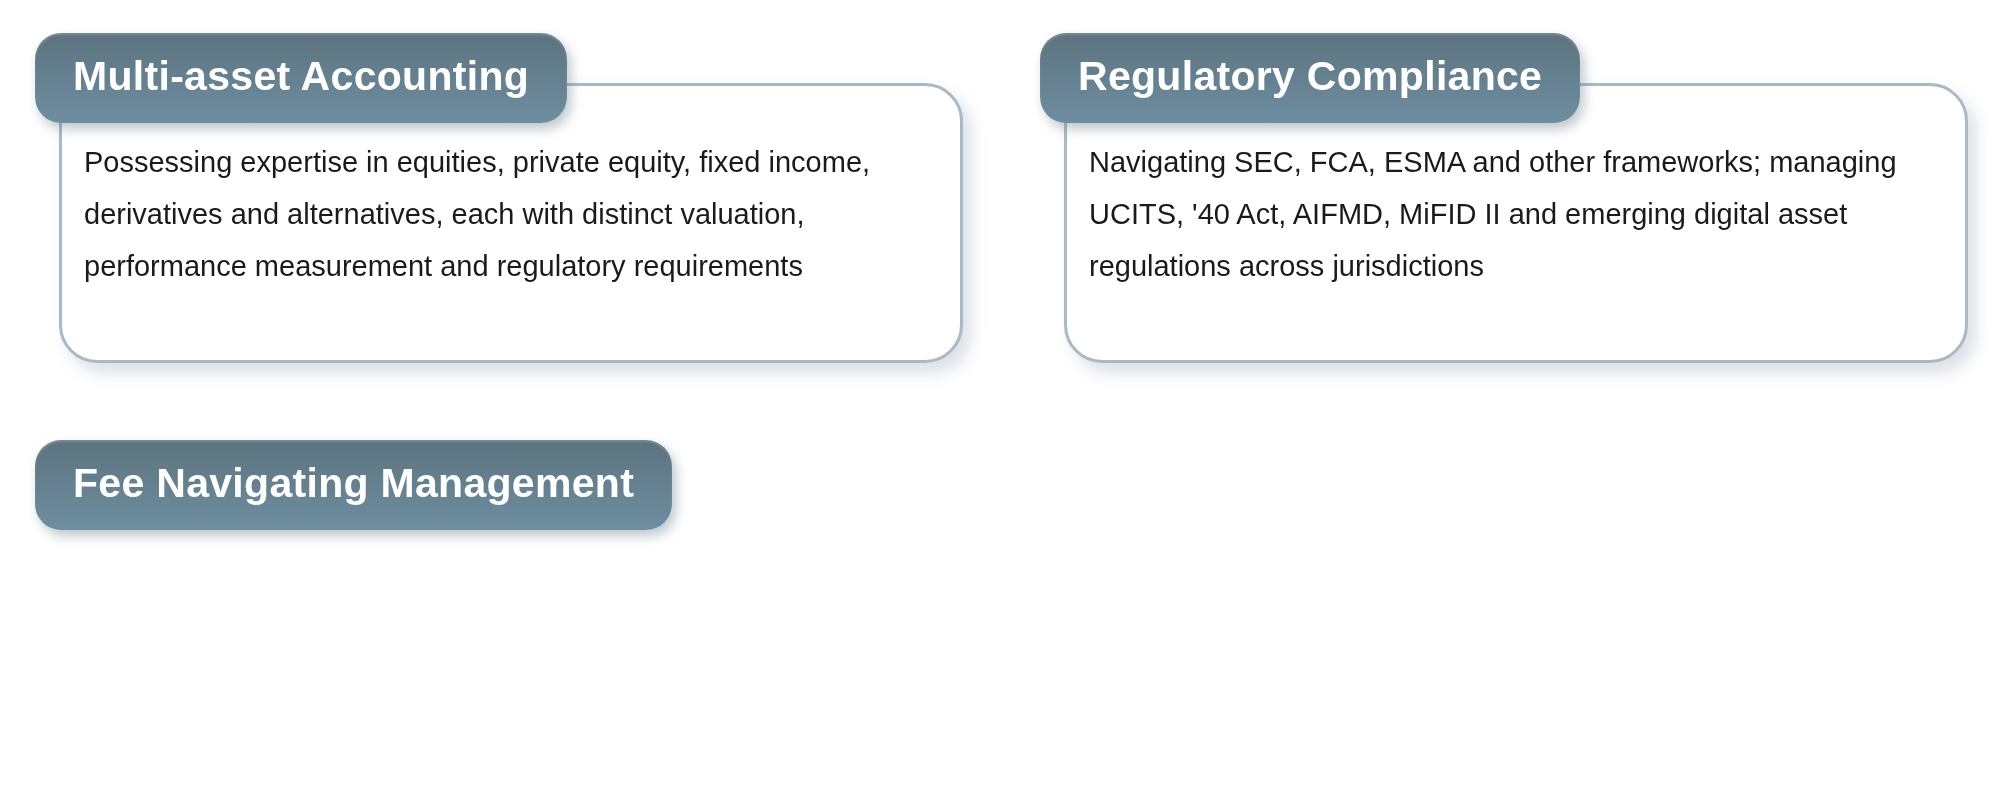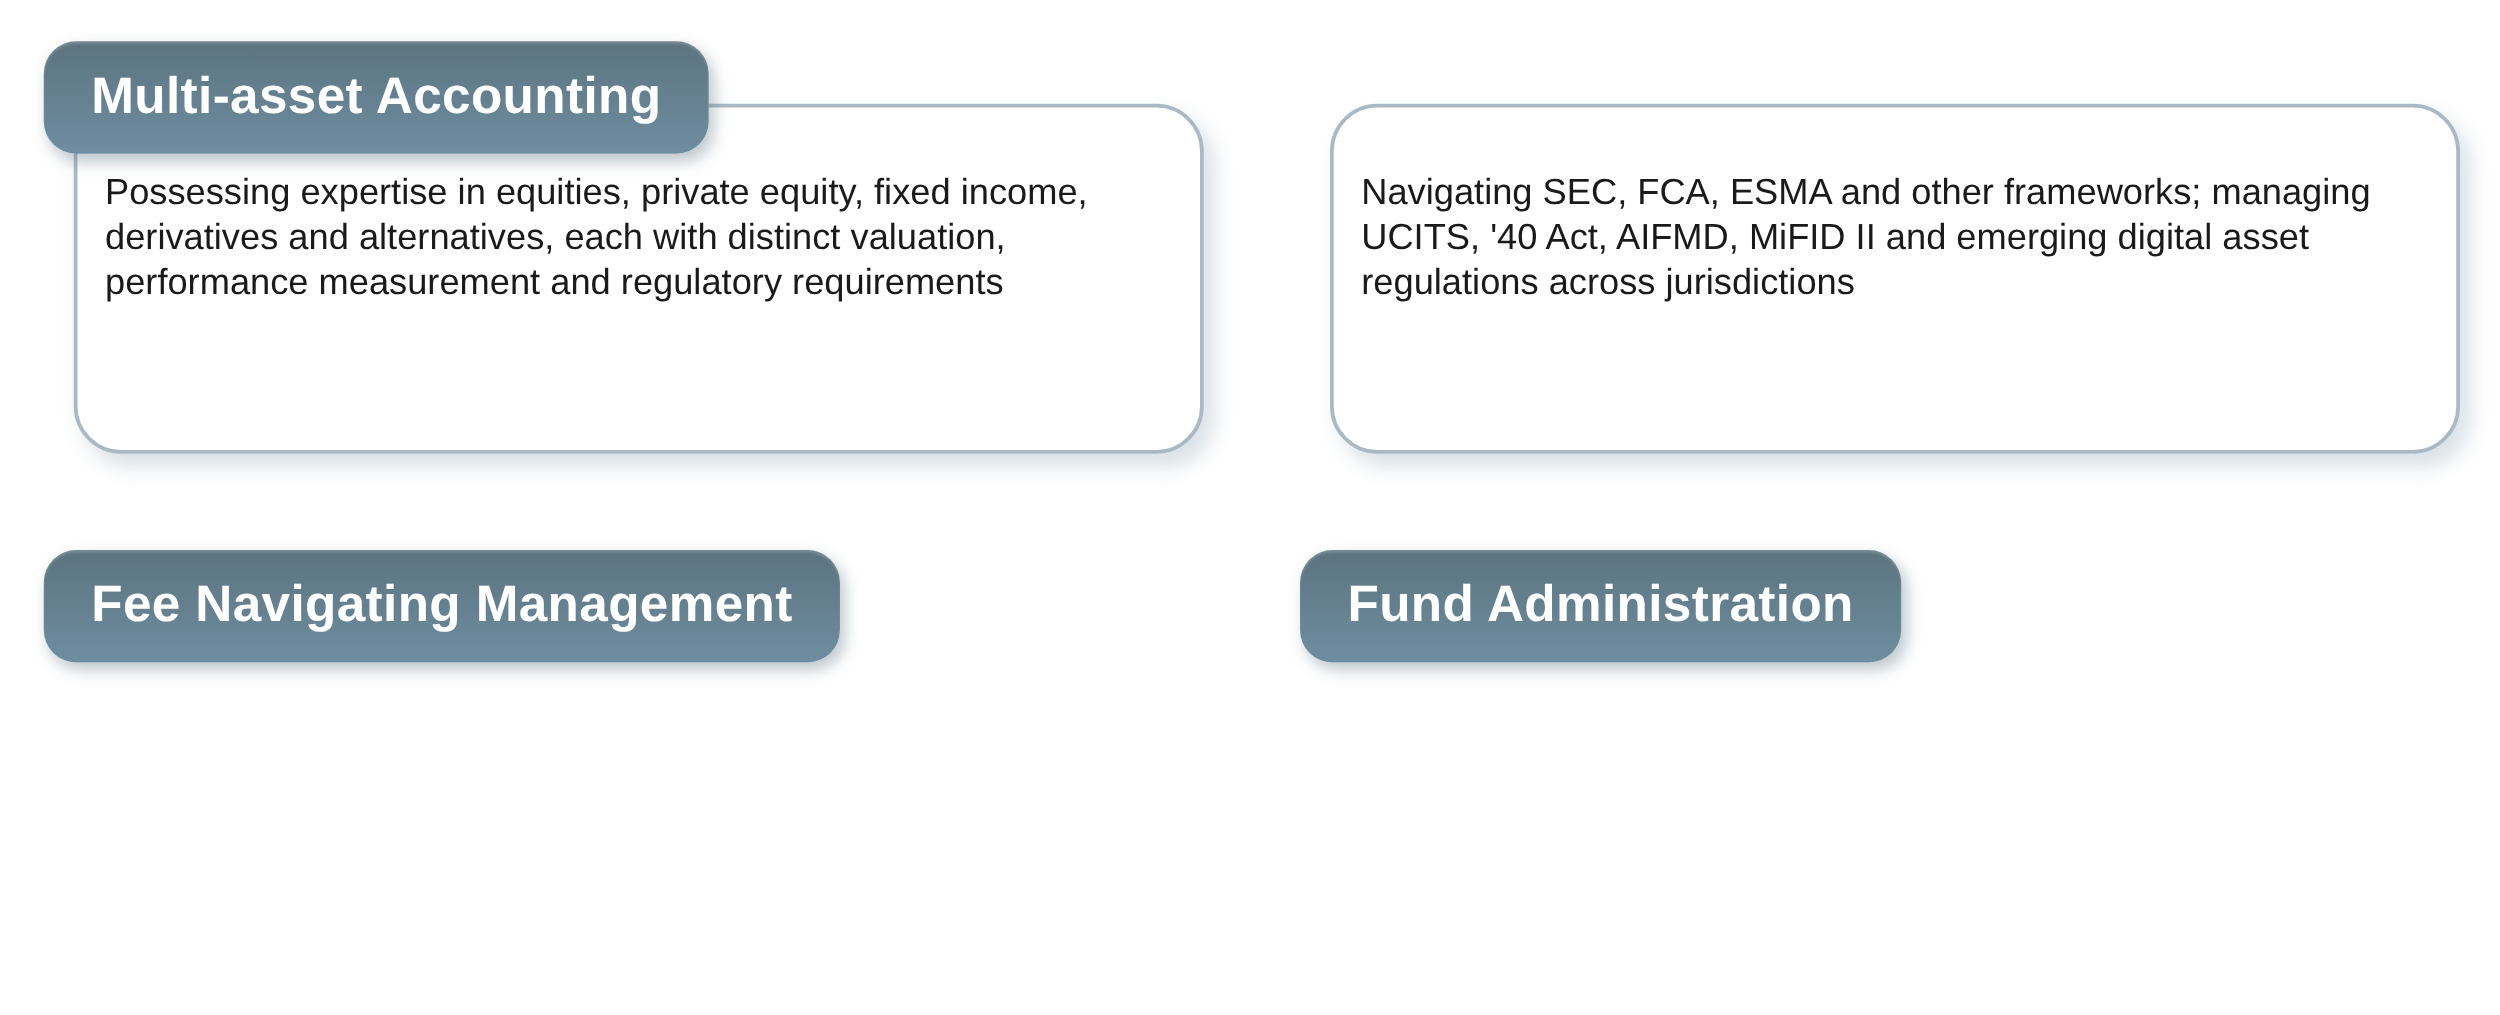--- a/index.html
+++ b/index.html
@@ -67,51 +67,51 @@
     background: var(--card-bg);
     border: 3px solid var(--card-border-color);
     border-radius: 38px;
     padding: 50px 30px 0 22px;
     z-index: 1;
     box-shadow: 8px 10px 16px rgba(132, 156, 173, 0.30);
   }
   .card p {
     margin: 0;
     font-size: 29px;
-    line-height: 36px;
+    line-height: 52px;
     color: var(--body-text-color);
   }
 </style>
 </head>
 <body>
 
 <div class="page">
   <div class="grid">
 
     <section class="cell">
       <div class="badge">
         <span>Multi-asset Accounting</span>
       </div>
       <div class="card">
         <p>Possessing expertise in equities, private equity, fixed income, derivatives and alternatives, each with distinct valuation, performance measurement and regulatory requirements</p>
       </div>
     </section>
 
     <section class="cell">
+      <div class="badge">
+        <span>Regulatory Compliance</span>
+      </div>
       <div class="card">
         <p>Navigating SEC, FCA, ESMA and other frameworks; managing UCITS, '40 Act, AIFMD, MiFID II and emerging digital asset regulations across jurisdictions</p>
       </div>
     </section>
 
     <section class="cell">
       <div class="badge">
         <span>Fee Navigating Management</span>
       </div>
     </section>
 
     <section class="cell">
-      <div class="badge">
-        <span>Fund Administration</span>
-      </div>
     </section>
 
   </div>
 </div>
 
 </body></html>

